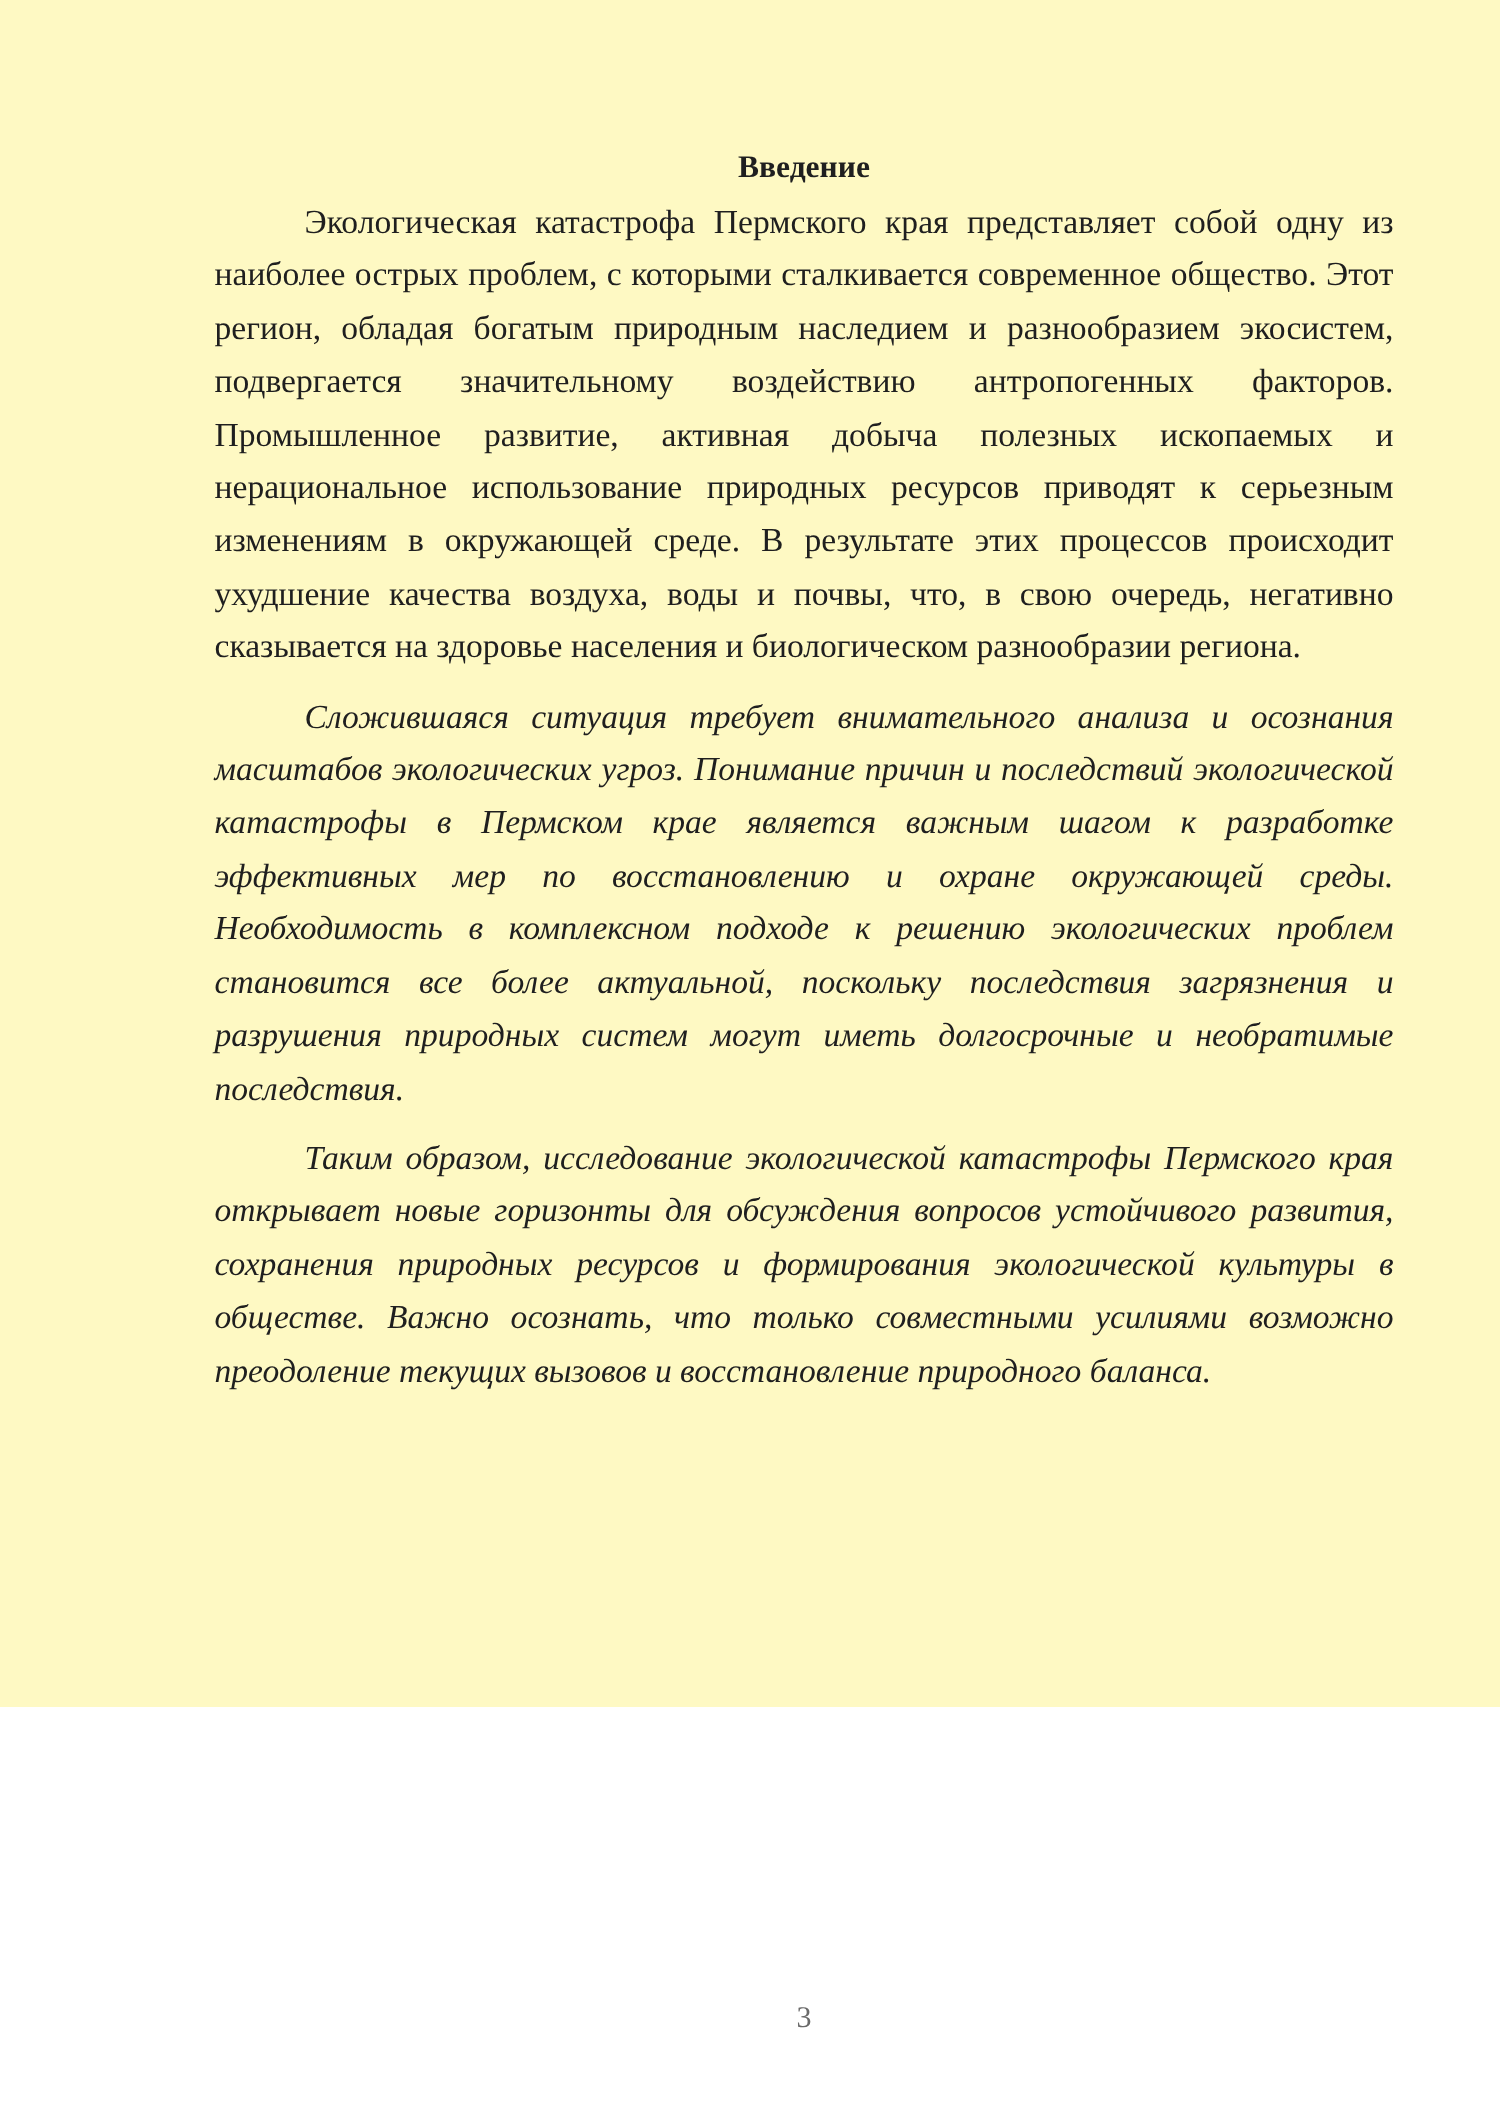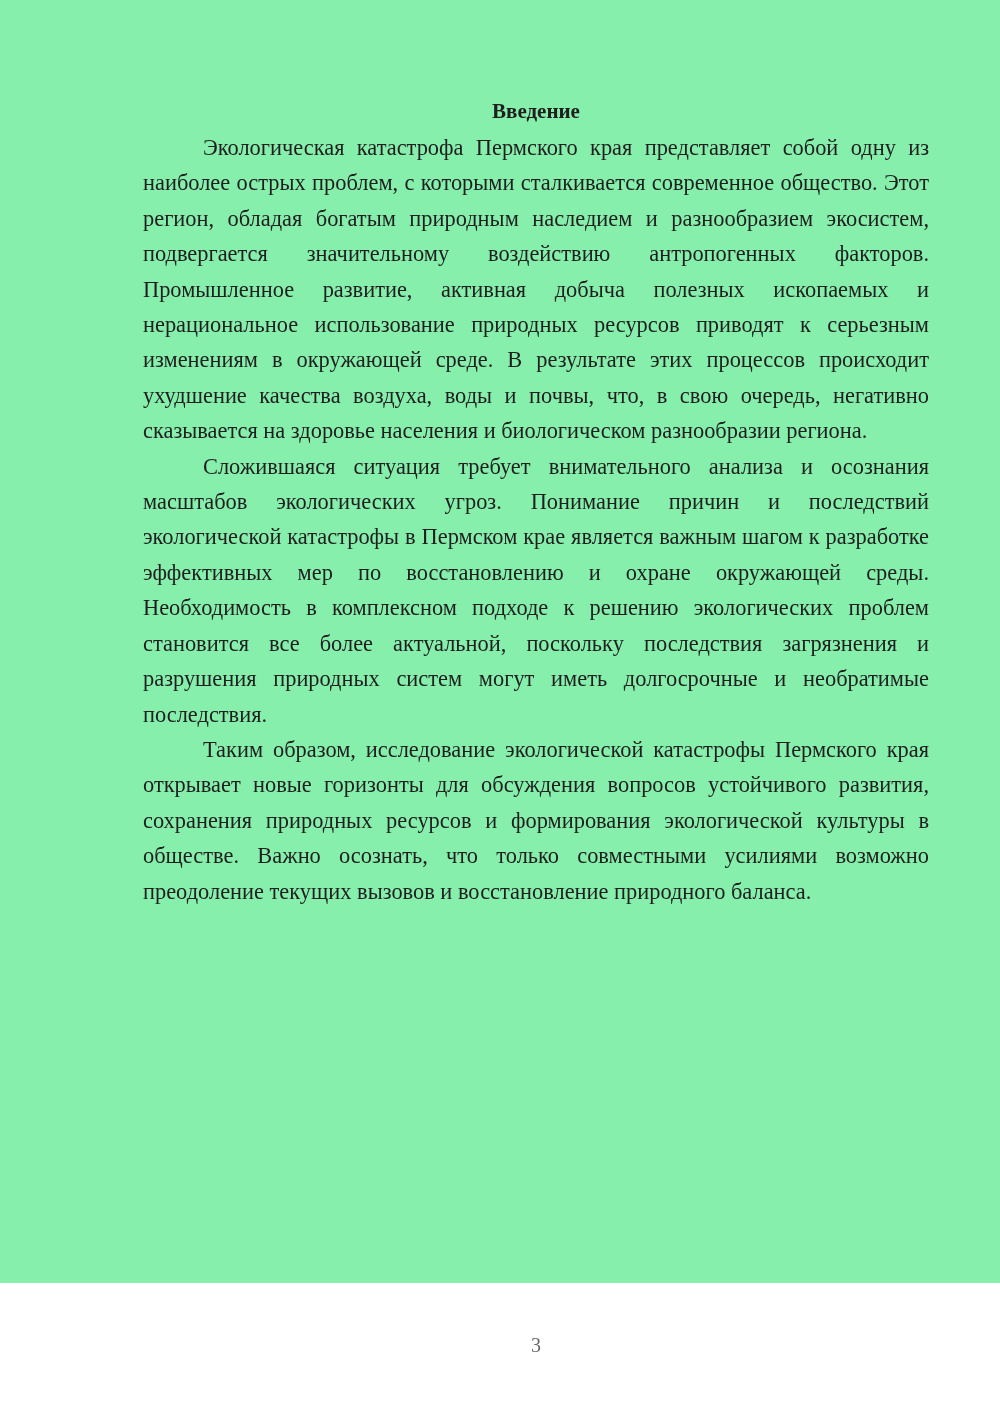--- a/index.html
+++ b/index.html
@@ -10,22 +10,22 @@
     body {
       width: 1000px;
       height: 1414px;
       position: relative;
       overflow: hidden;
     }
     .page {
       position: absolute;
       left: 0; top: 0;
       width: 1000px;
-      height: 1283px;
-      background: #86efac;
+      height: 1138px;
+      background: #fef9c3;
     }
     .content {
       position: absolute;
       left: 143px;
       top: 94px;
       width: 786px;
       font-family: "Liberation Serif", "DejaVu Serif", serif;
       font-size: 22.4px;
       line-height: 35.4px;
       color: #1f1f1f;
@@ -36,20 +36,22 @@
       font-size: 21px;
       line-height: 35px;
       margin: 0 0 1px 0;
     }
     .para {
       text-align: justify;
       text-indent: 60px;
       margin: 0;
     }
     .para + .para {
+      margin-top: 11px;
+      font-style: italic;
     }
     .page-number {
       position: absolute;
       left: 0;
       width: 1072px;
       top: 1334px;
       text-align: center;
       font-family: "Liberation Serif", "DejaVu Serif", serif;
       font-size: 20px;
       color: #6a6a6a;

